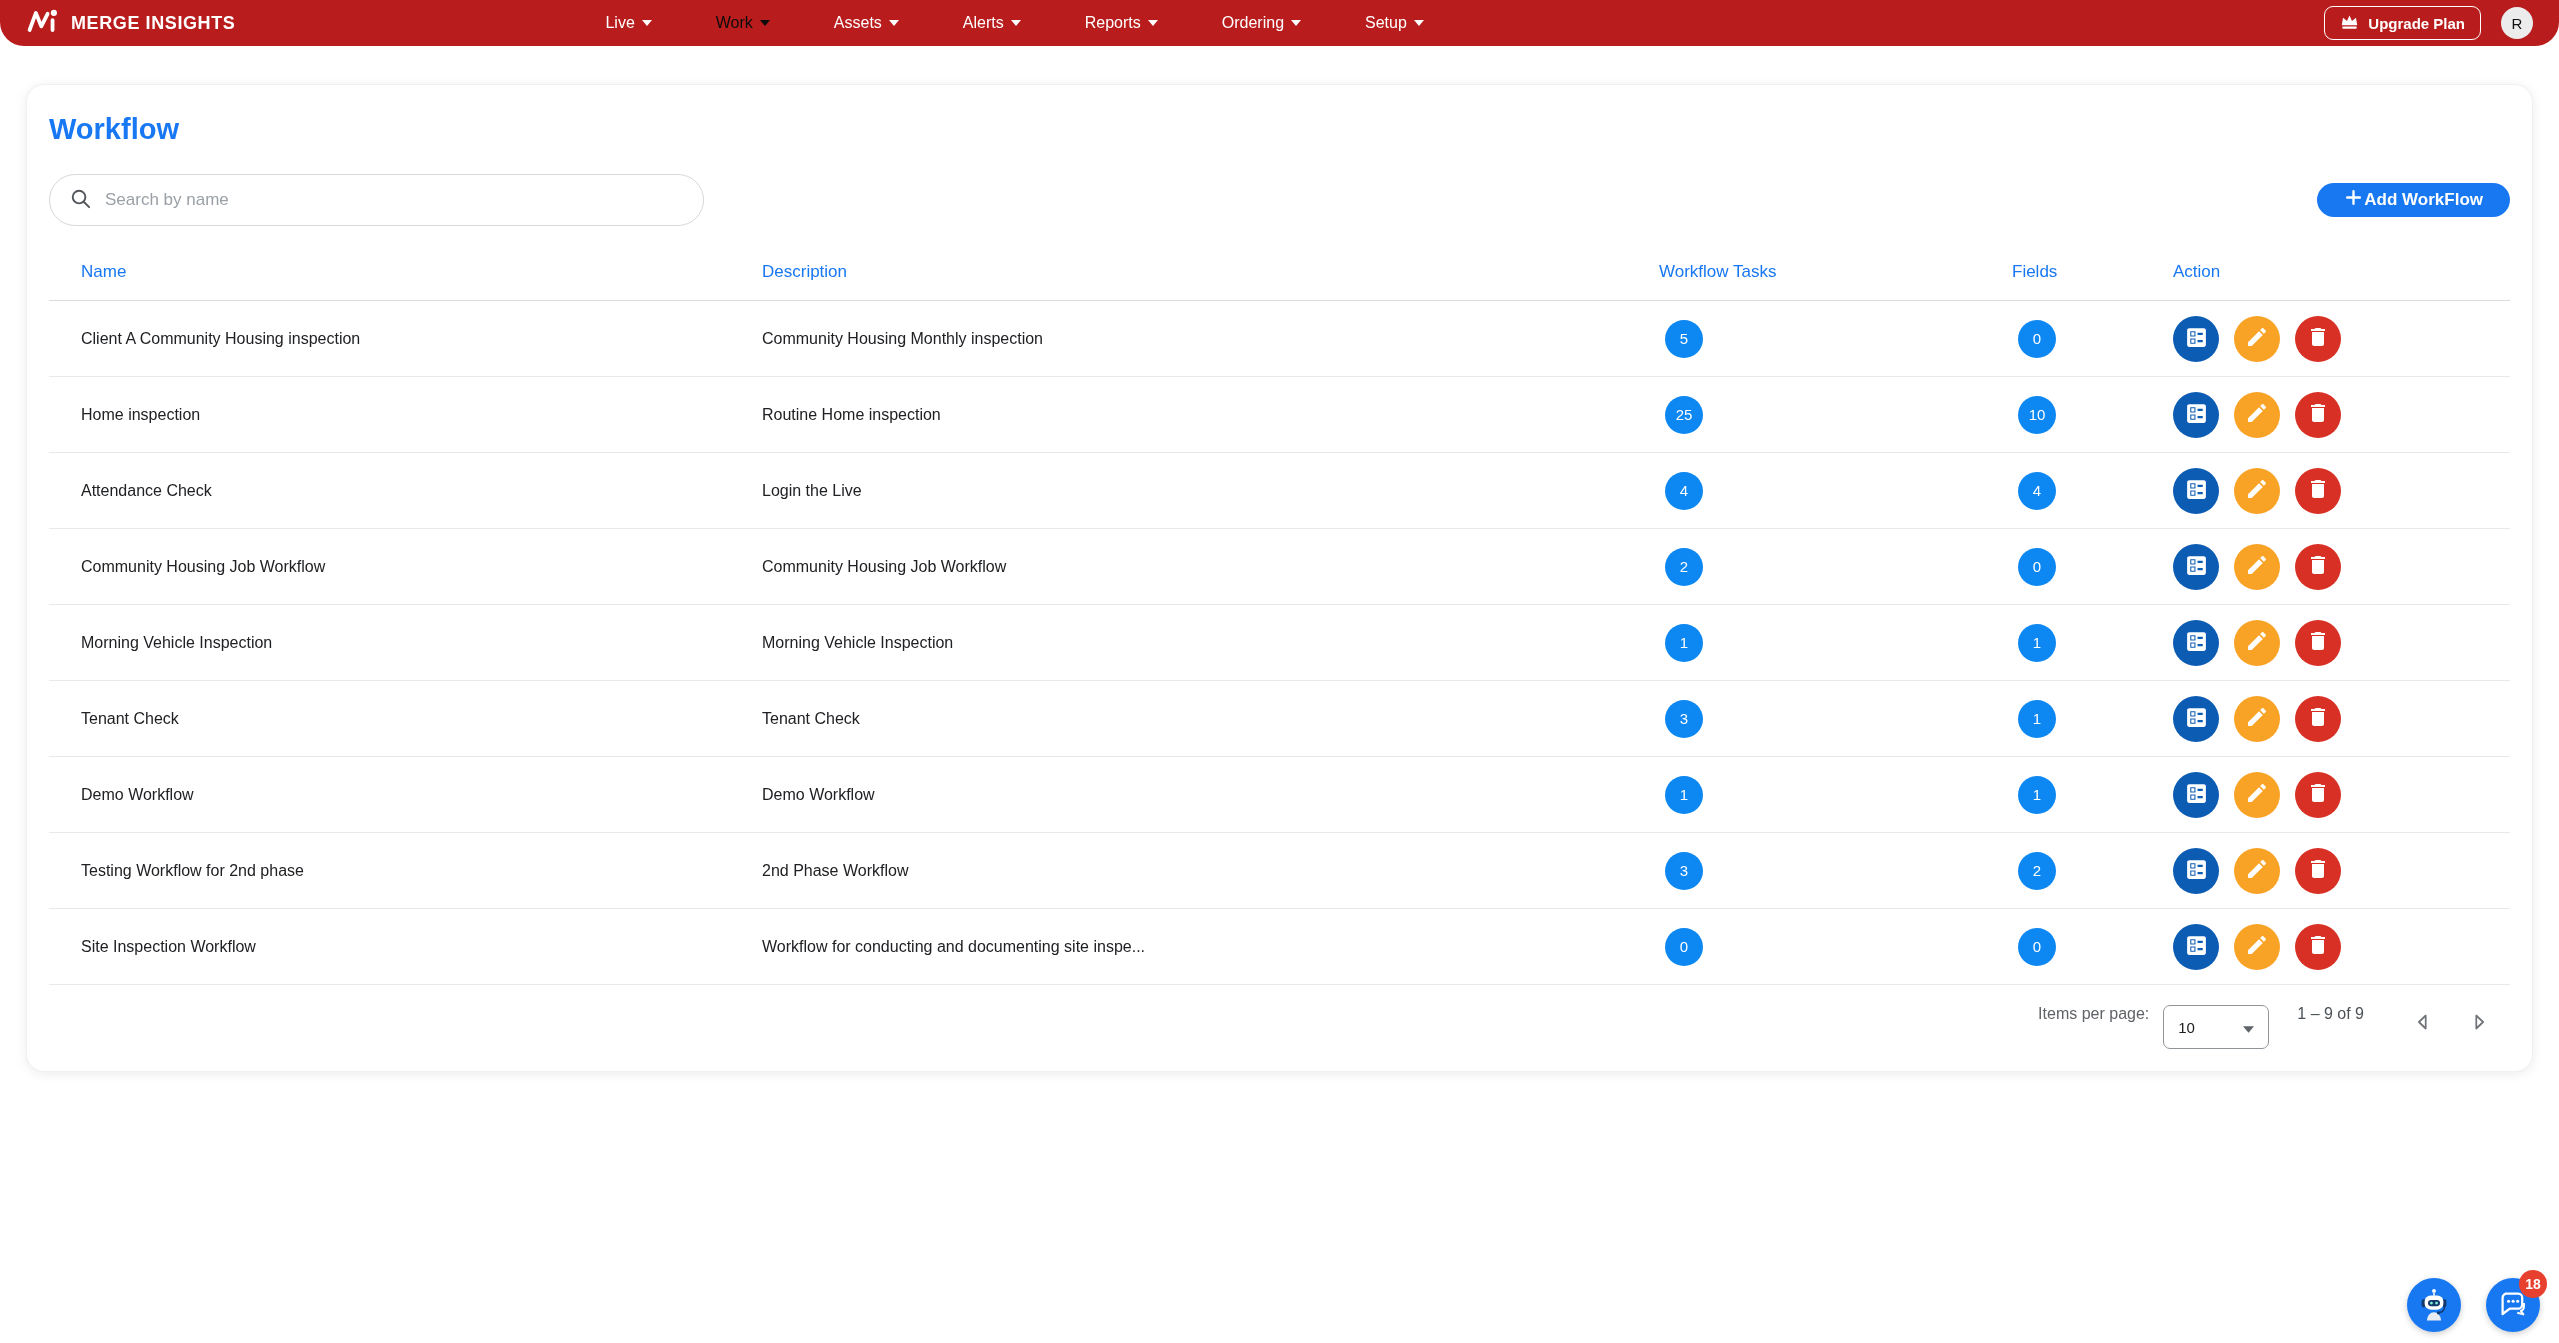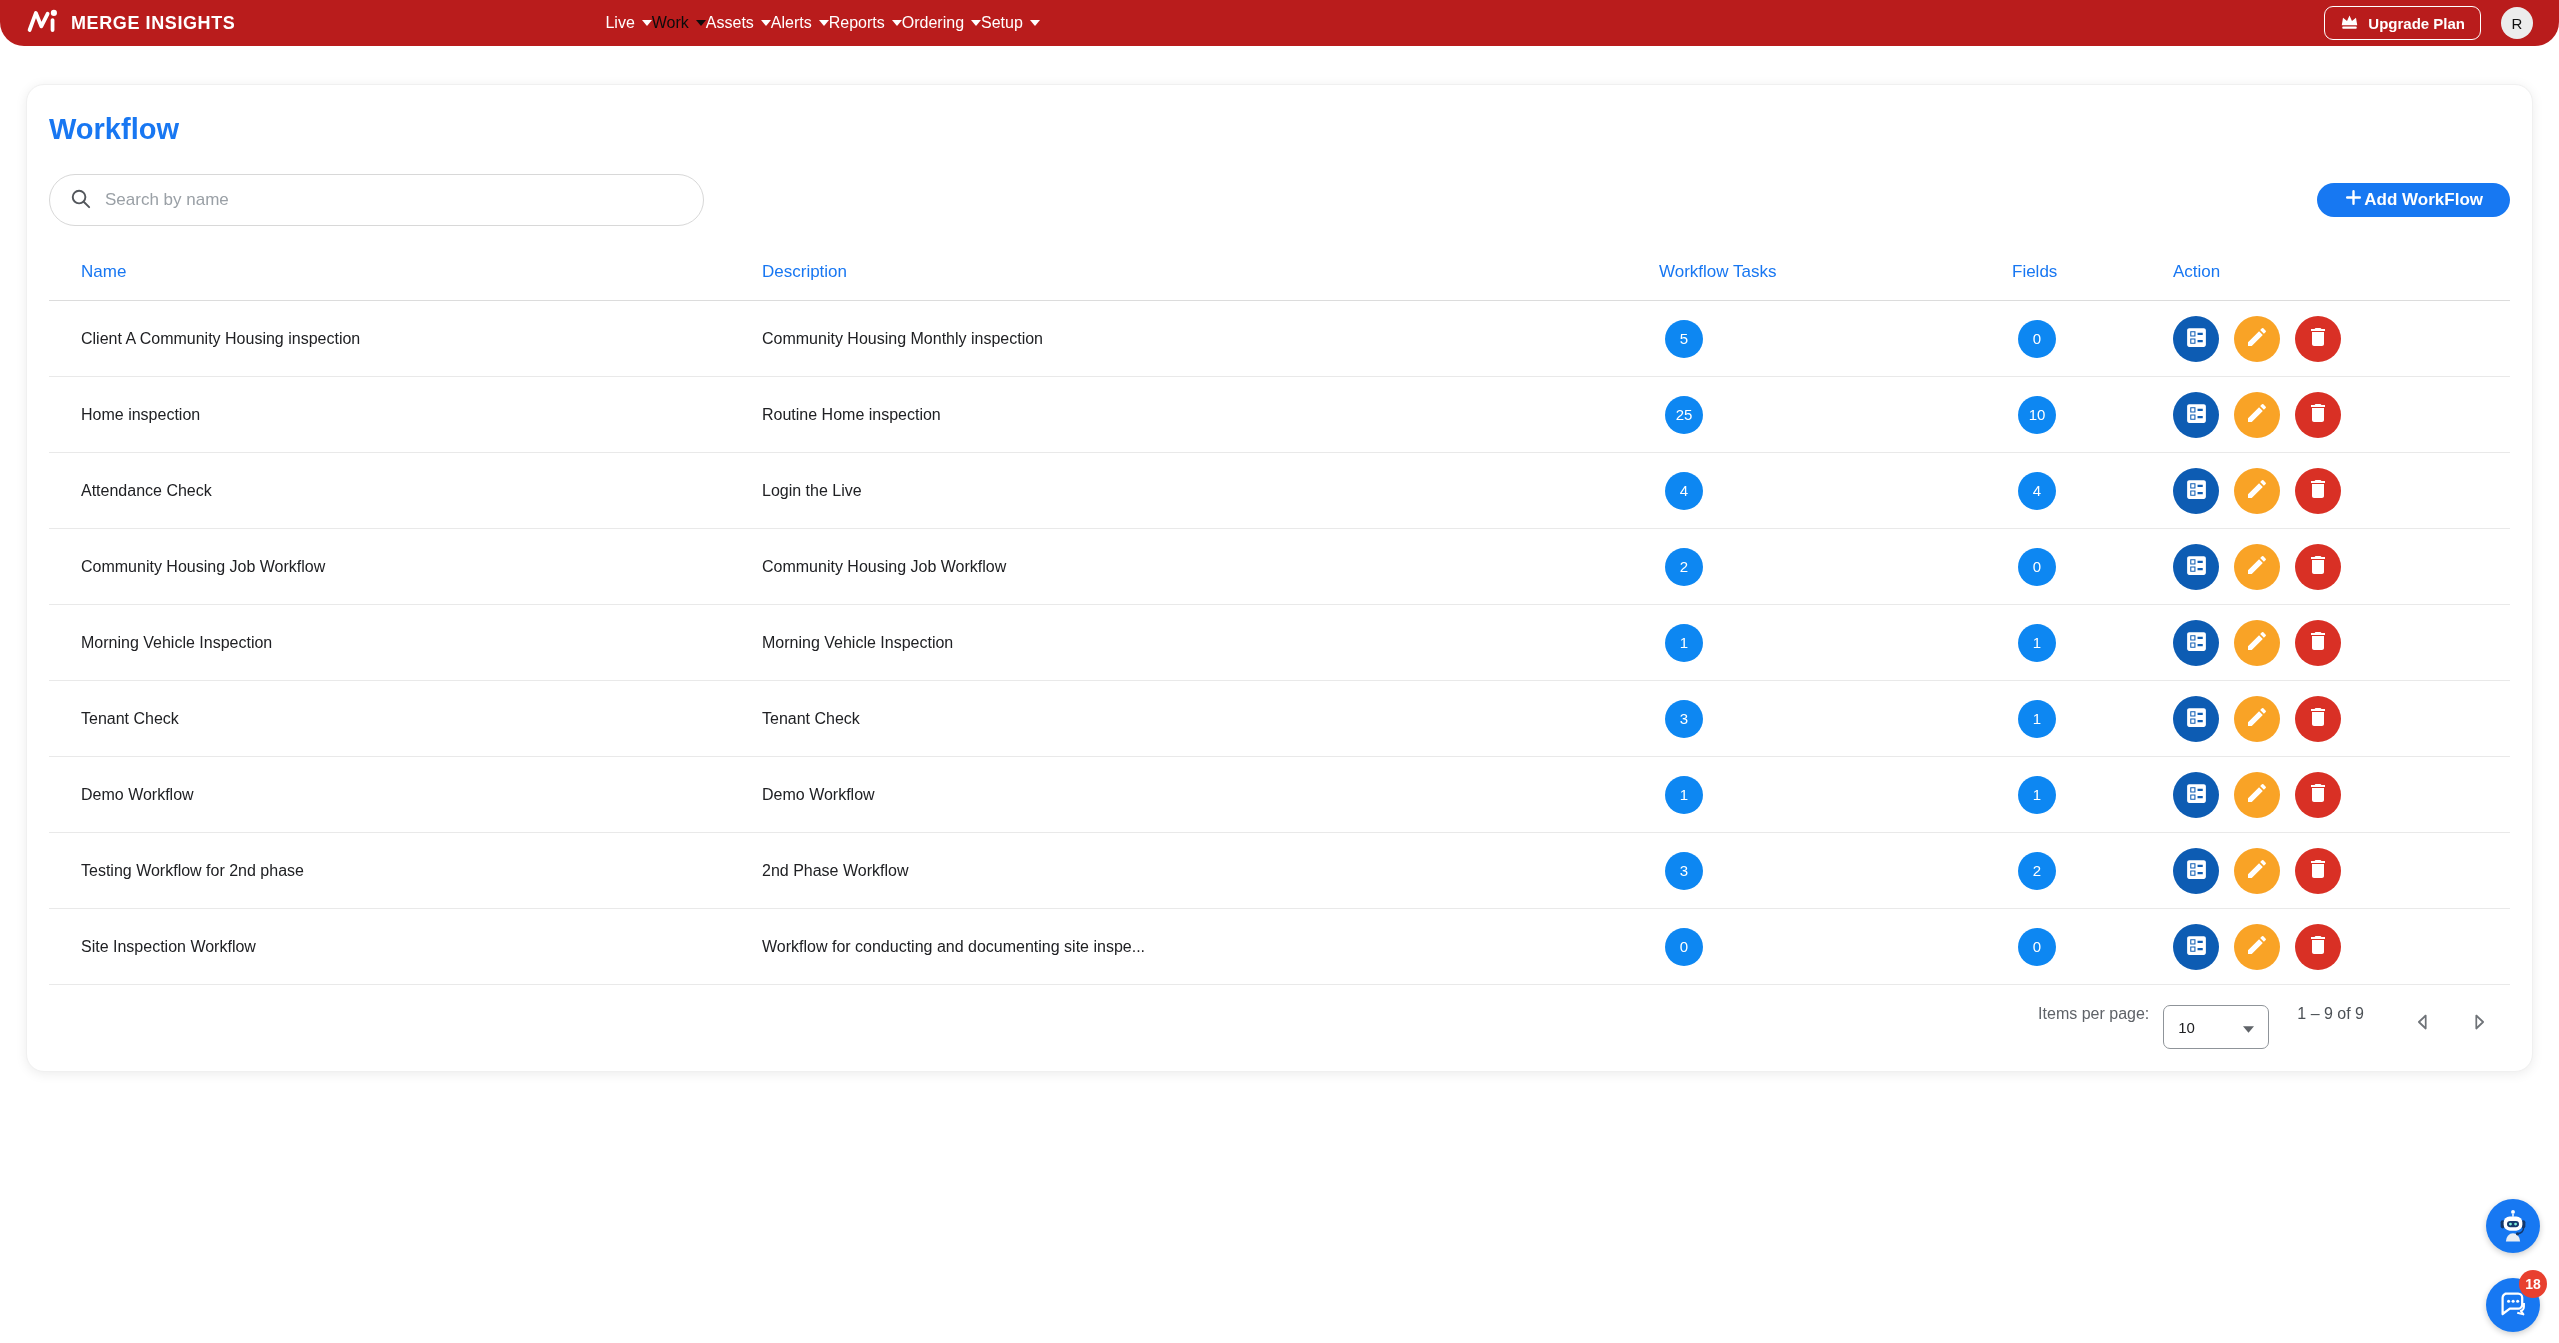--- a/index.html
+++ b/index.html
@@ -4,21 +4,21 @@
 <style>
   * { margin:0; padding:0; box-sizing:border-box; }
   html,body { width:2559px; height:1343px; background:#ffffff; overflow:hidden;
               font-family:"Liberation Sans", sans-serif; }
 
   
   .navbar { height:46px; background:#b91c1c; border-radius:0 0 24px 24px;
             display:flex; align-items:center; padding:0 26px; position:relative; z-index:5; }
   .brand { display:flex; align-items:center; gap:9px; color:#fff; }
   .brand-text { font-size:18px; font-weight:800; letter-spacing:.6px; white-space:nowrap; }
-  .nav-items { display:flex; margin-left:370px; flex:0 0 auto; }
+  .nav-items { display:flex; gap:64px; margin-left:370px; flex:0 0 auto; }
   .nav-item { display:flex; align-items:center; gap:7px; color:#fff; font-size:16px;
               font-weight:500; cursor:pointer; text-decoration:none; white-space:nowrap; }
   .nav-item.active { color:#0c0c0c; }
   .nav-caret svg { display:block; }
   .nav-right { margin-left:auto; display:flex; align-items:center; gap:20px; }
   .upgrade-btn { display:flex; align-items:center; gap:9px; background:transparent;
                  border:1.5px solid #ffffff; border-radius:9px; color:#fff; font-size:15px;
                  font-weight:600; padding:6px 15px; cursor:pointer;
                  font-family:"Liberation Sans", sans-serif; }
   .avatar { width:32px; height:32px; border-radius:50%; background:#ececec; color:#111;
@@ -65,21 +65,21 @@
                color:#5f6368; font-size:16px; padding-right:14px; }
   .page-size-select { width:106px; height:44px; border:1px solid #8f9499; border-radius:7px;
                       display:flex; align-items:center; justify-content:space-between;
                       padding:0 14px; margin:0 28px 0 14px; color:#202124; font-size:15px;
                       cursor:pointer; background:#fff; }
   .range { margin-right:42px; color:#4c5156; }
   .pg-btn { background:none; border:none; cursor:pointer; padding:4px; display:flex; }
   .pg-btn + .pg-btn { margin-left:22px; }
 
   
-  .fabs { position:fixed; right:19px; bottom:11px; display:flex; align-items:flex-start; gap:25px;flex-direction:column; }
+  .fabs { position:fixed; right:19px; bottom:11px; display:flex; align-items:flex-start; gap:25px; }
   .fab { width:54px; height:54px; border-radius:50%; background:#1778f2; border:none;
          display:flex; align-items:center; justify-content:center; cursor:pointer;
          box-shadow:0 2px 6px rgba(0,0,0,.2); padding:0; }
   .chat-fab-wrap { position:relative; }
   .chat-badge { position:absolute; top:-8px; right:-7px; min-width:28px; height:28px;
                 border-radius:50%; background:#e8402f; color:#fff; font-size:14px;
                 font-weight:700; display:flex; align-items:center; justify-content:center; }
 </style>
 </head>
 <body>

